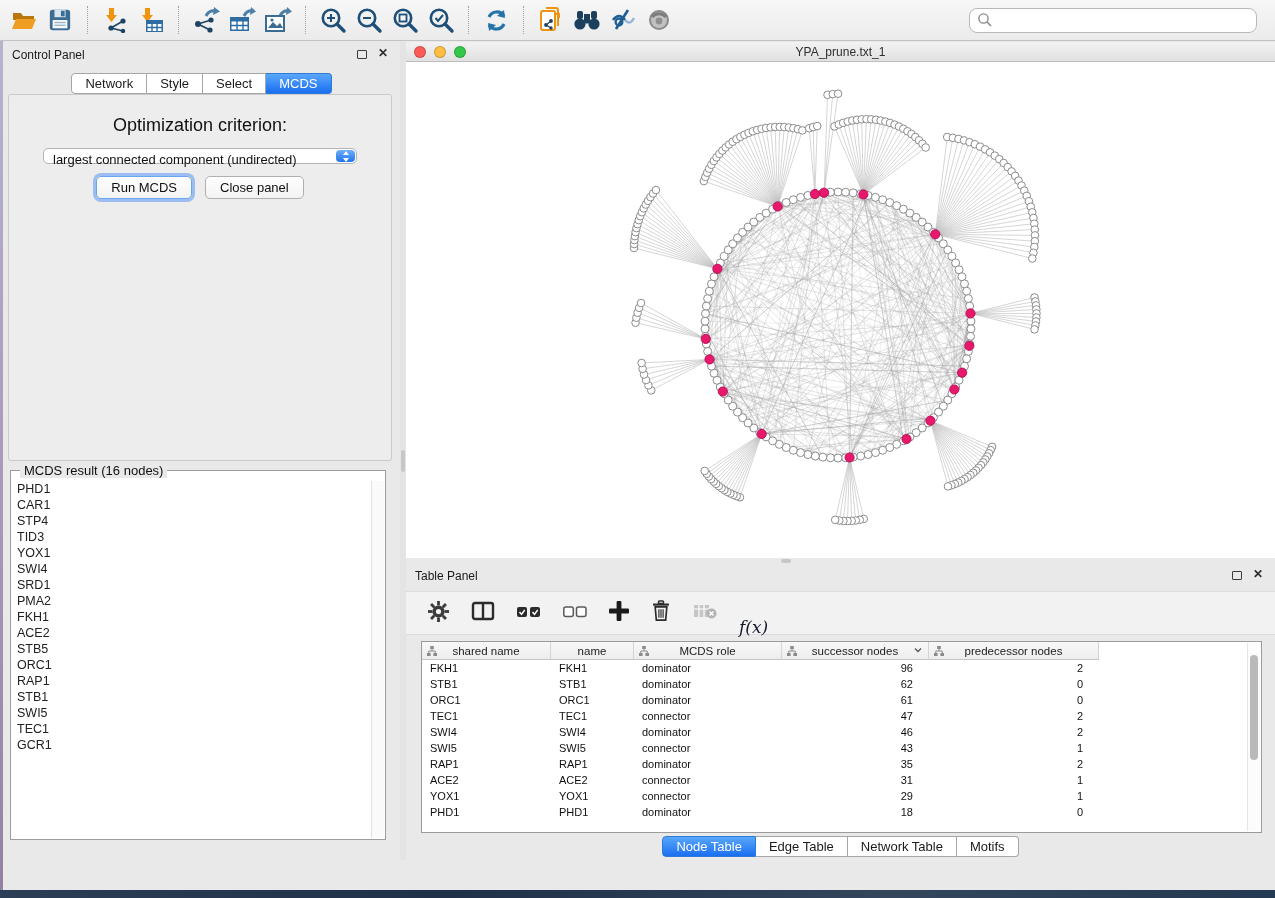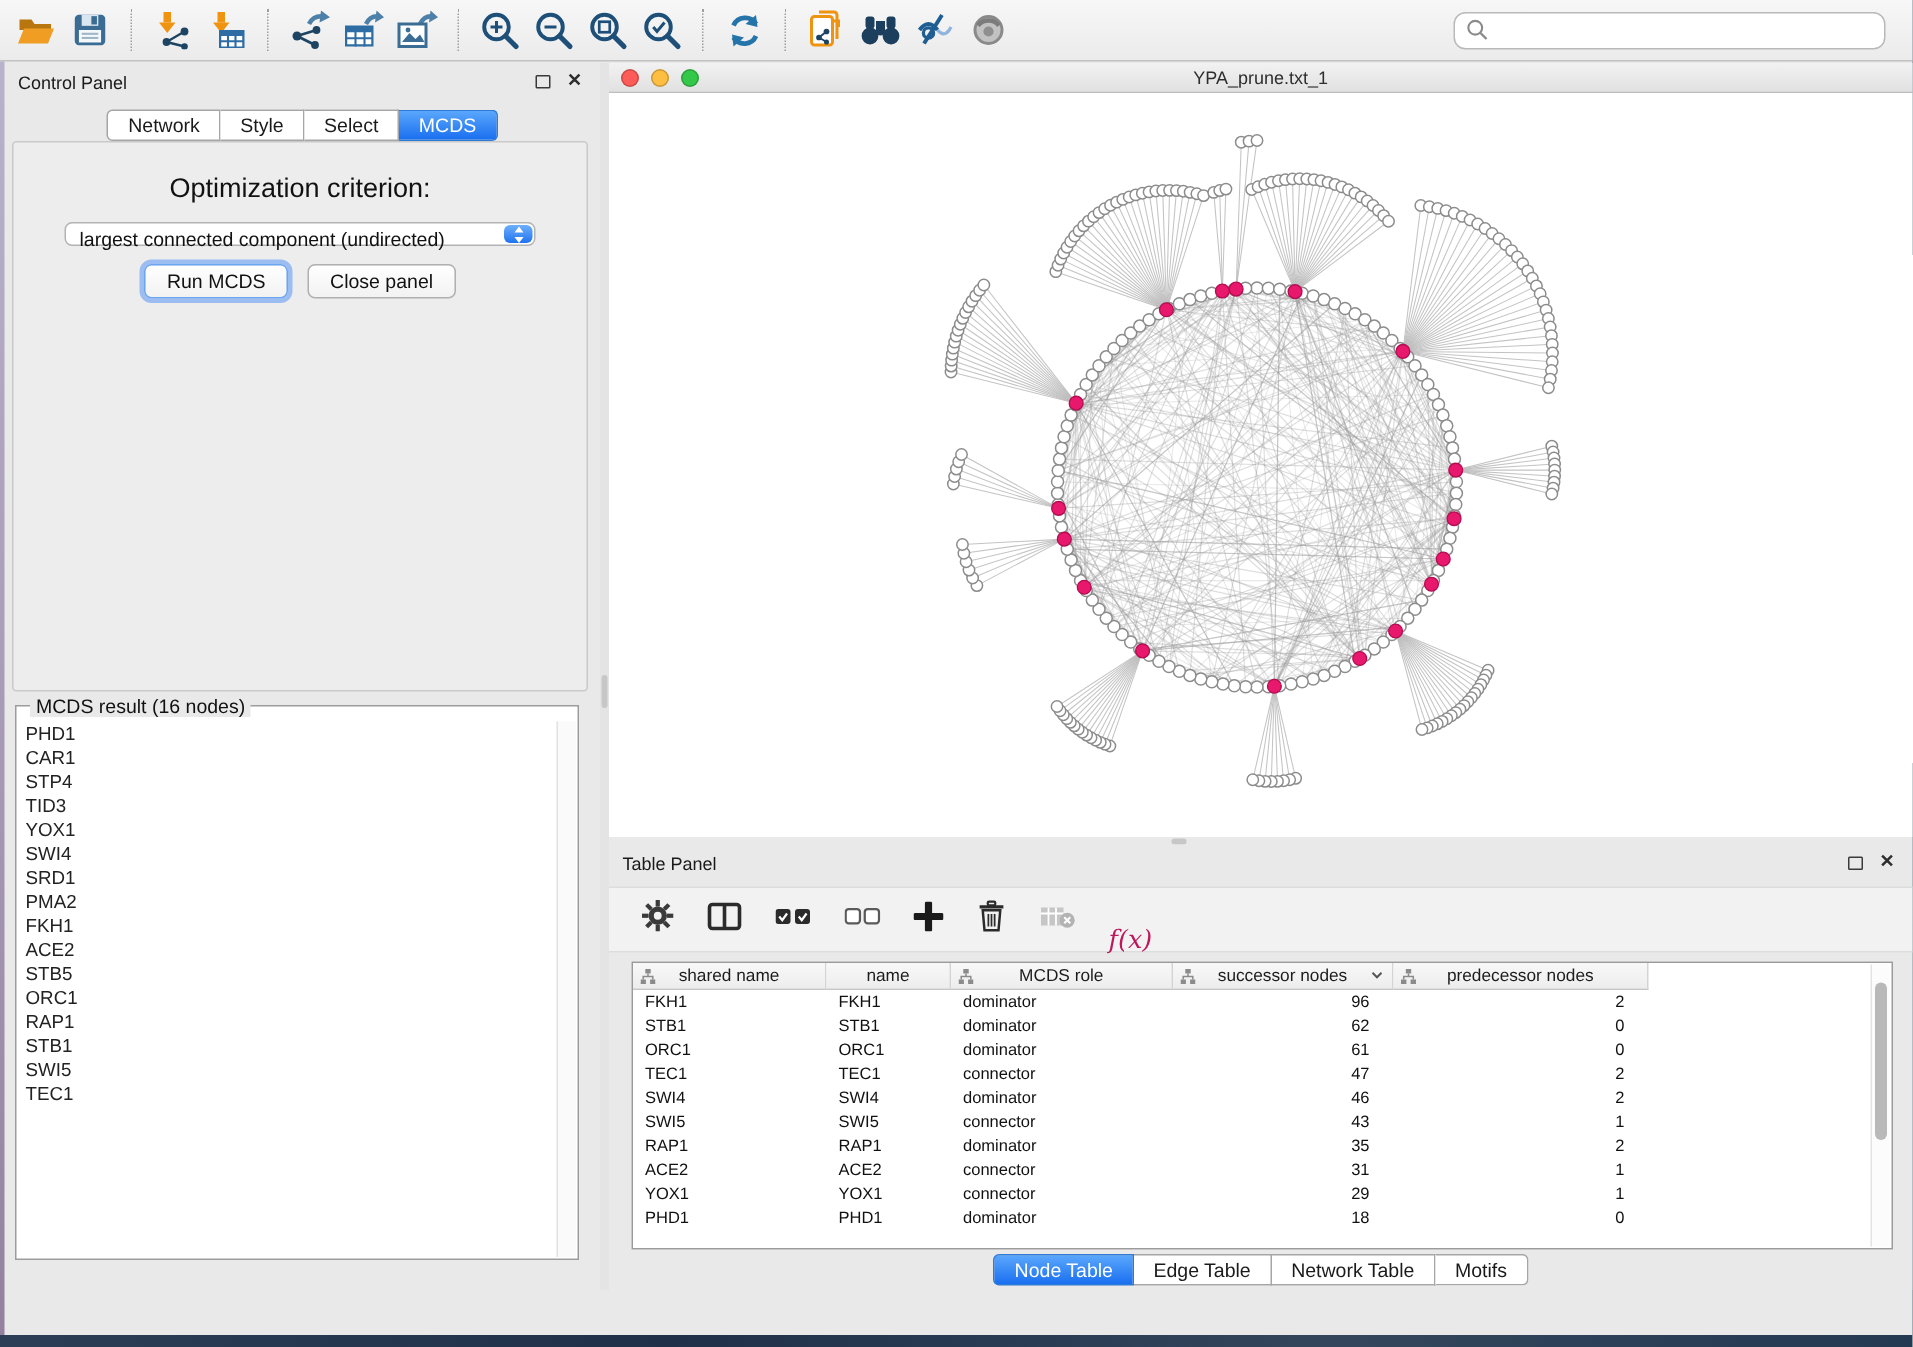--- a/index.html
+++ b/index.html
@@ -89,21 +89,21 @@
     background:linear-gradient(#f8f8f8,#ededed); border-right:1px solid #d4d4d4; border-bottom:1px solid #c6c6c6;
     font-size:11.5px; color:#1c1c1c; flex-shrink:0; }
   .th .hicon { position:absolute; left:5px; top:4px; }
   .th .sort { position:absolute; right:6px; top:5px; }
   .tr { display:flex; height:16px; align-items:center; }
   .td { flex-shrink:0; padding:0 8px; white-space:nowrap; overflow:hidden; color:#111; }
   .td.num { text-align:right; padding-right:16px; }
   #tp-vscroll { position:absolute; top:1px; right:1px; bottom:1px; width:13px; background:#fcfcfc; border-left:1px solid #e4e4e4; }
   #tp-vthumb { position:absolute; left:2px; right:2px; top:12px; height:105px; background:#b9b9b9; border-radius:5px; }
   #tp-tabs { position:absolute; left:0; right:0; top:273px; }
-  .fx { font-family:"DejaVu Serif", serif; font-style:italic; font-size:17px; color:#be185d;margin-top:28px; }
+  .fx { font-family:"DejaVu Serif", serif; font-style:italic; font-size:17px; color:#0f172a;margin-top:28px; }
 
   
   #status-bar { position:absolute; left:0; top:860px; width:1275px; height:30px; background:#ececec;
     border-top:1px solid #c4c4c4; }
   #task-btn { position:absolute; left:11px; top:4px; width:28px; height:21px;
     background:linear-gradient(#fdfdfd,#eeeeee); border:1px solid #adadad; border-radius:2px;
     display:flex; align-items:center; justify-content:center; }
   #memory-btn { position:absolute; right:11px; top:3px; height:23px;
     background:linear-gradient(#fdfdfd,#f0f0f0); border:1px solid #a5a5a5; border-radius:3px;
     display:flex; align-items:center; gap:6px; padding:0 10px; font-size:12px; color:#111; }
@@ -302,20 +302,21 @@
           <div>SRD1</div>
           <div>PMA2</div>
           <div>FKH1</div>
           <div>ACE2</div>
           <div>STB5</div>
           <div>ORC1</div>
           <div>RAP1</div>
           <div>STB1</div>
           <div>SWI5</div>
           <div>TEC1</div>
+          <div>GCR1</div>
         </div>
       <div id="mcds-scroll"></div>
     </div>
   </div>
 
   <div id="vsplit">
       <div class="grip"></div>
     </div>
 
   <div id="network-window">

